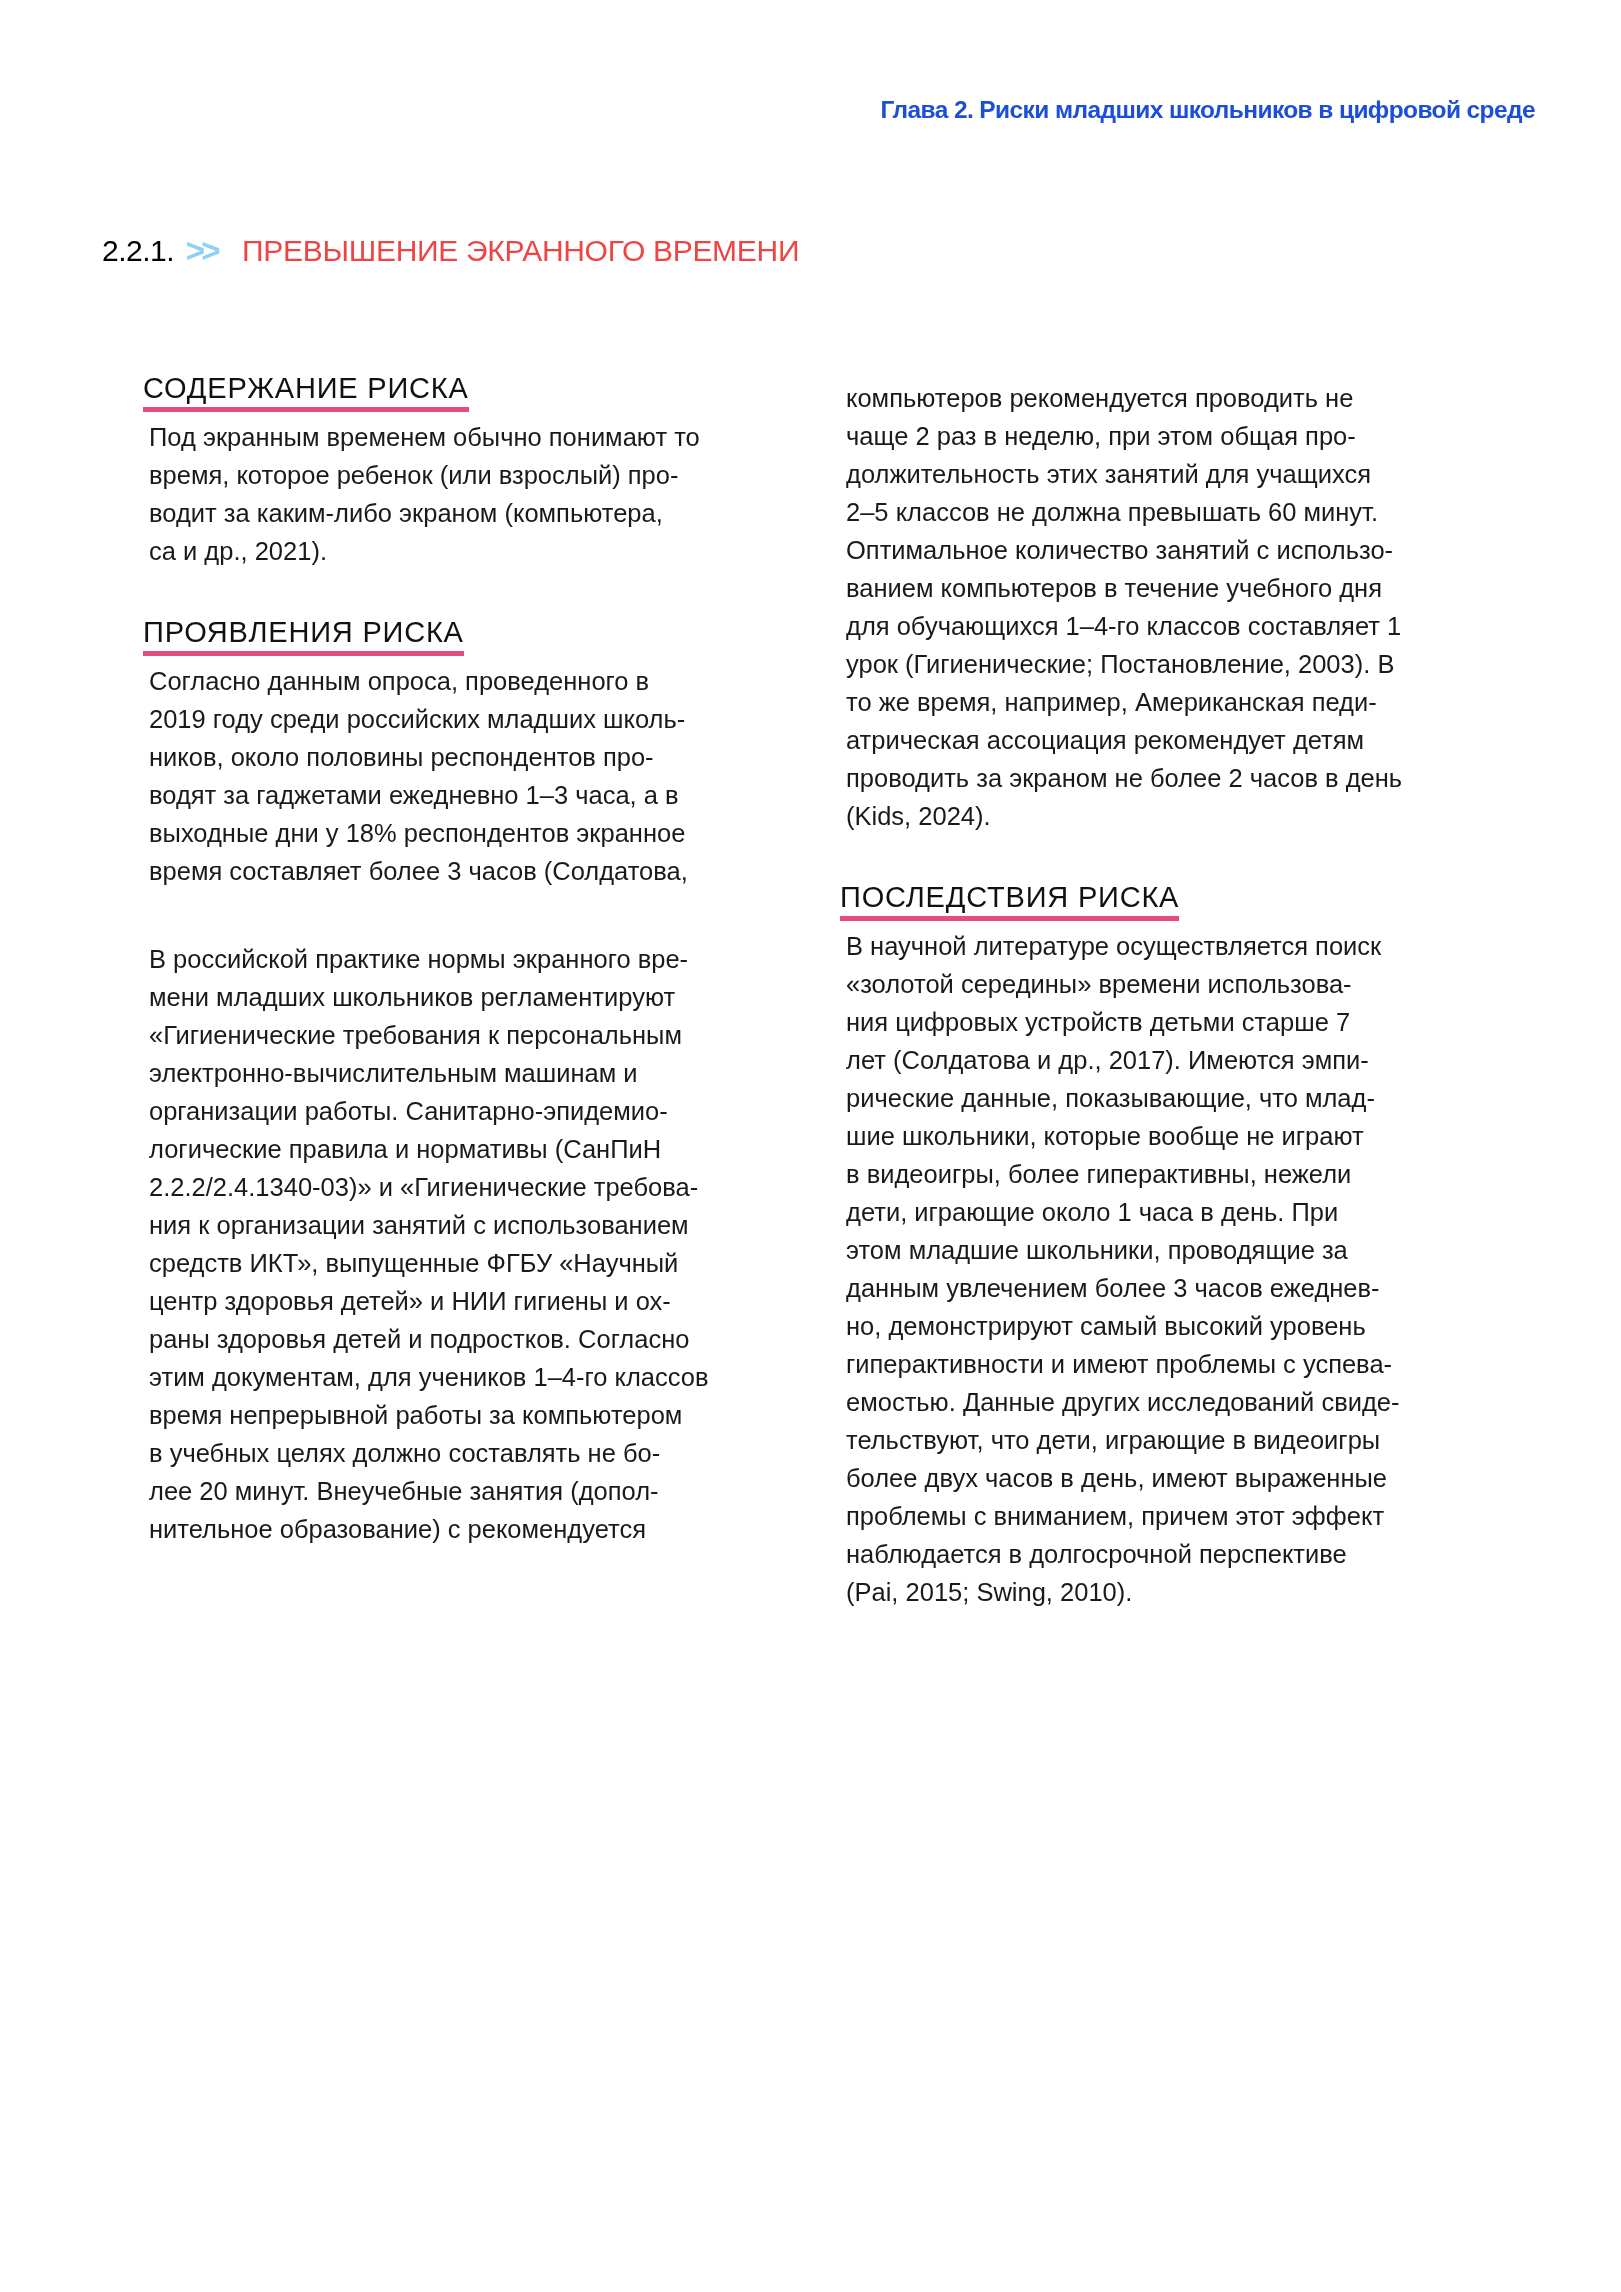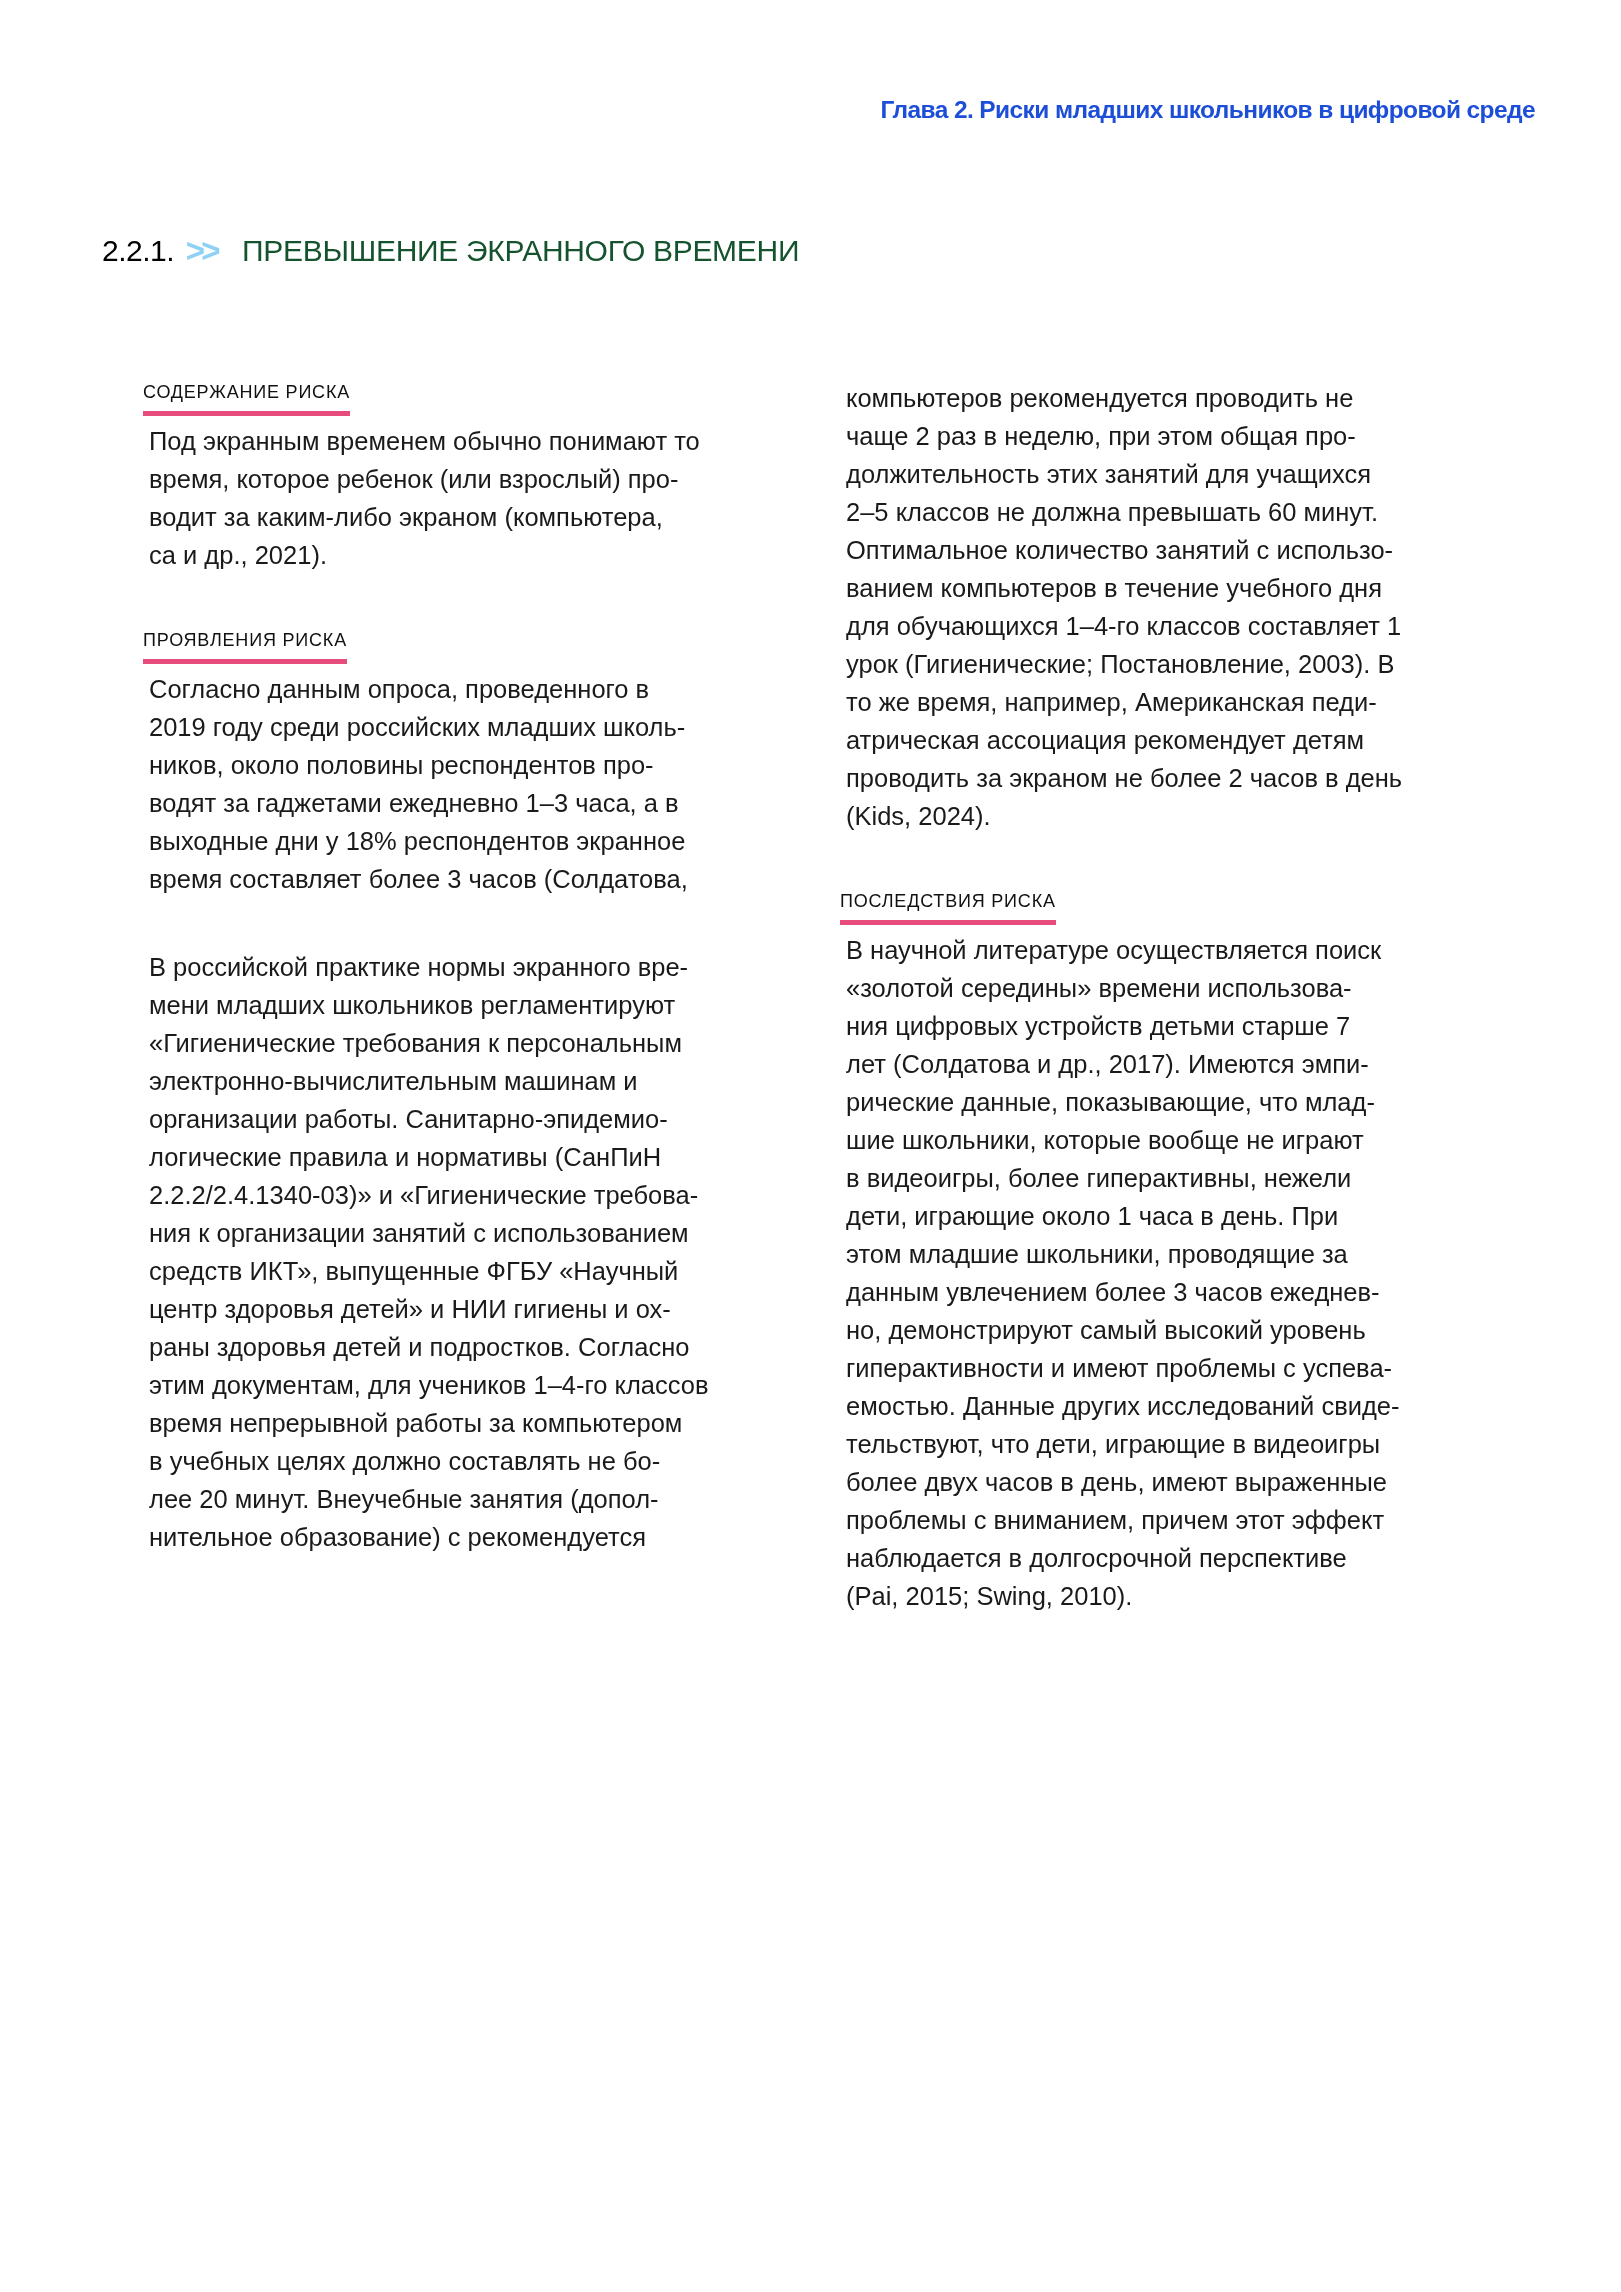--- a/index.html
+++ b/index.html
@@ -17,36 +17,36 @@
       position: absolute; top: 231px; left: 102px;
       display: flex; align-items: center;
       font-size: 30px; line-height: 39px;
     }
     .section-number { font-weight: normal; color: #000; letter-spacing: -0.5px; }
     .chevrons {
       margin-left: 11.8px; color: #8fd1f4; font-weight: bold;
       letter-spacing: -3.9px; font-size: 33px;
     }
     .section-title {
-      margin-left: 25.5px; position: relative; color: #14532d;
+      margin-left: 25.5px; position: relative; color: #ef4444;
       letter-spacing: -0.3px;
     }
     .section-title .bar {
       position: absolute; left: 2px; right: -21.6px; bottom: -2px; height: 7.8px;
       background: #e64c7c; z-index: -1;
     }
     .column {
       position: absolute; top: 370px; width: 647px;
       font-size: 25.5px; line-height: 38px; color: #1a1a1a;
     }
     .col-left { left: 143px; }
     .col-right { left: 840px; top: 373px; }
     .subhead {
       display: inline-block; position: relative;
-      font-size: 18px; letter-spacing: 0.8px; color: #111;
+      font-size: 29px; letter-spacing: 0.8px; color: #111;
       line-height: 35px; padding-bottom: 5.9px; margin-bottom: 0;
     }
     .subhead .bar {
       position: absolute; left: 0; right: 0; bottom: 0; height: 4.9px;
       background: #e64c7c;
     }
     .para { margin: 6px; }
     .gap { height: 38px; }
     .line { display: block; white-space: nowrap; }
   </style>

